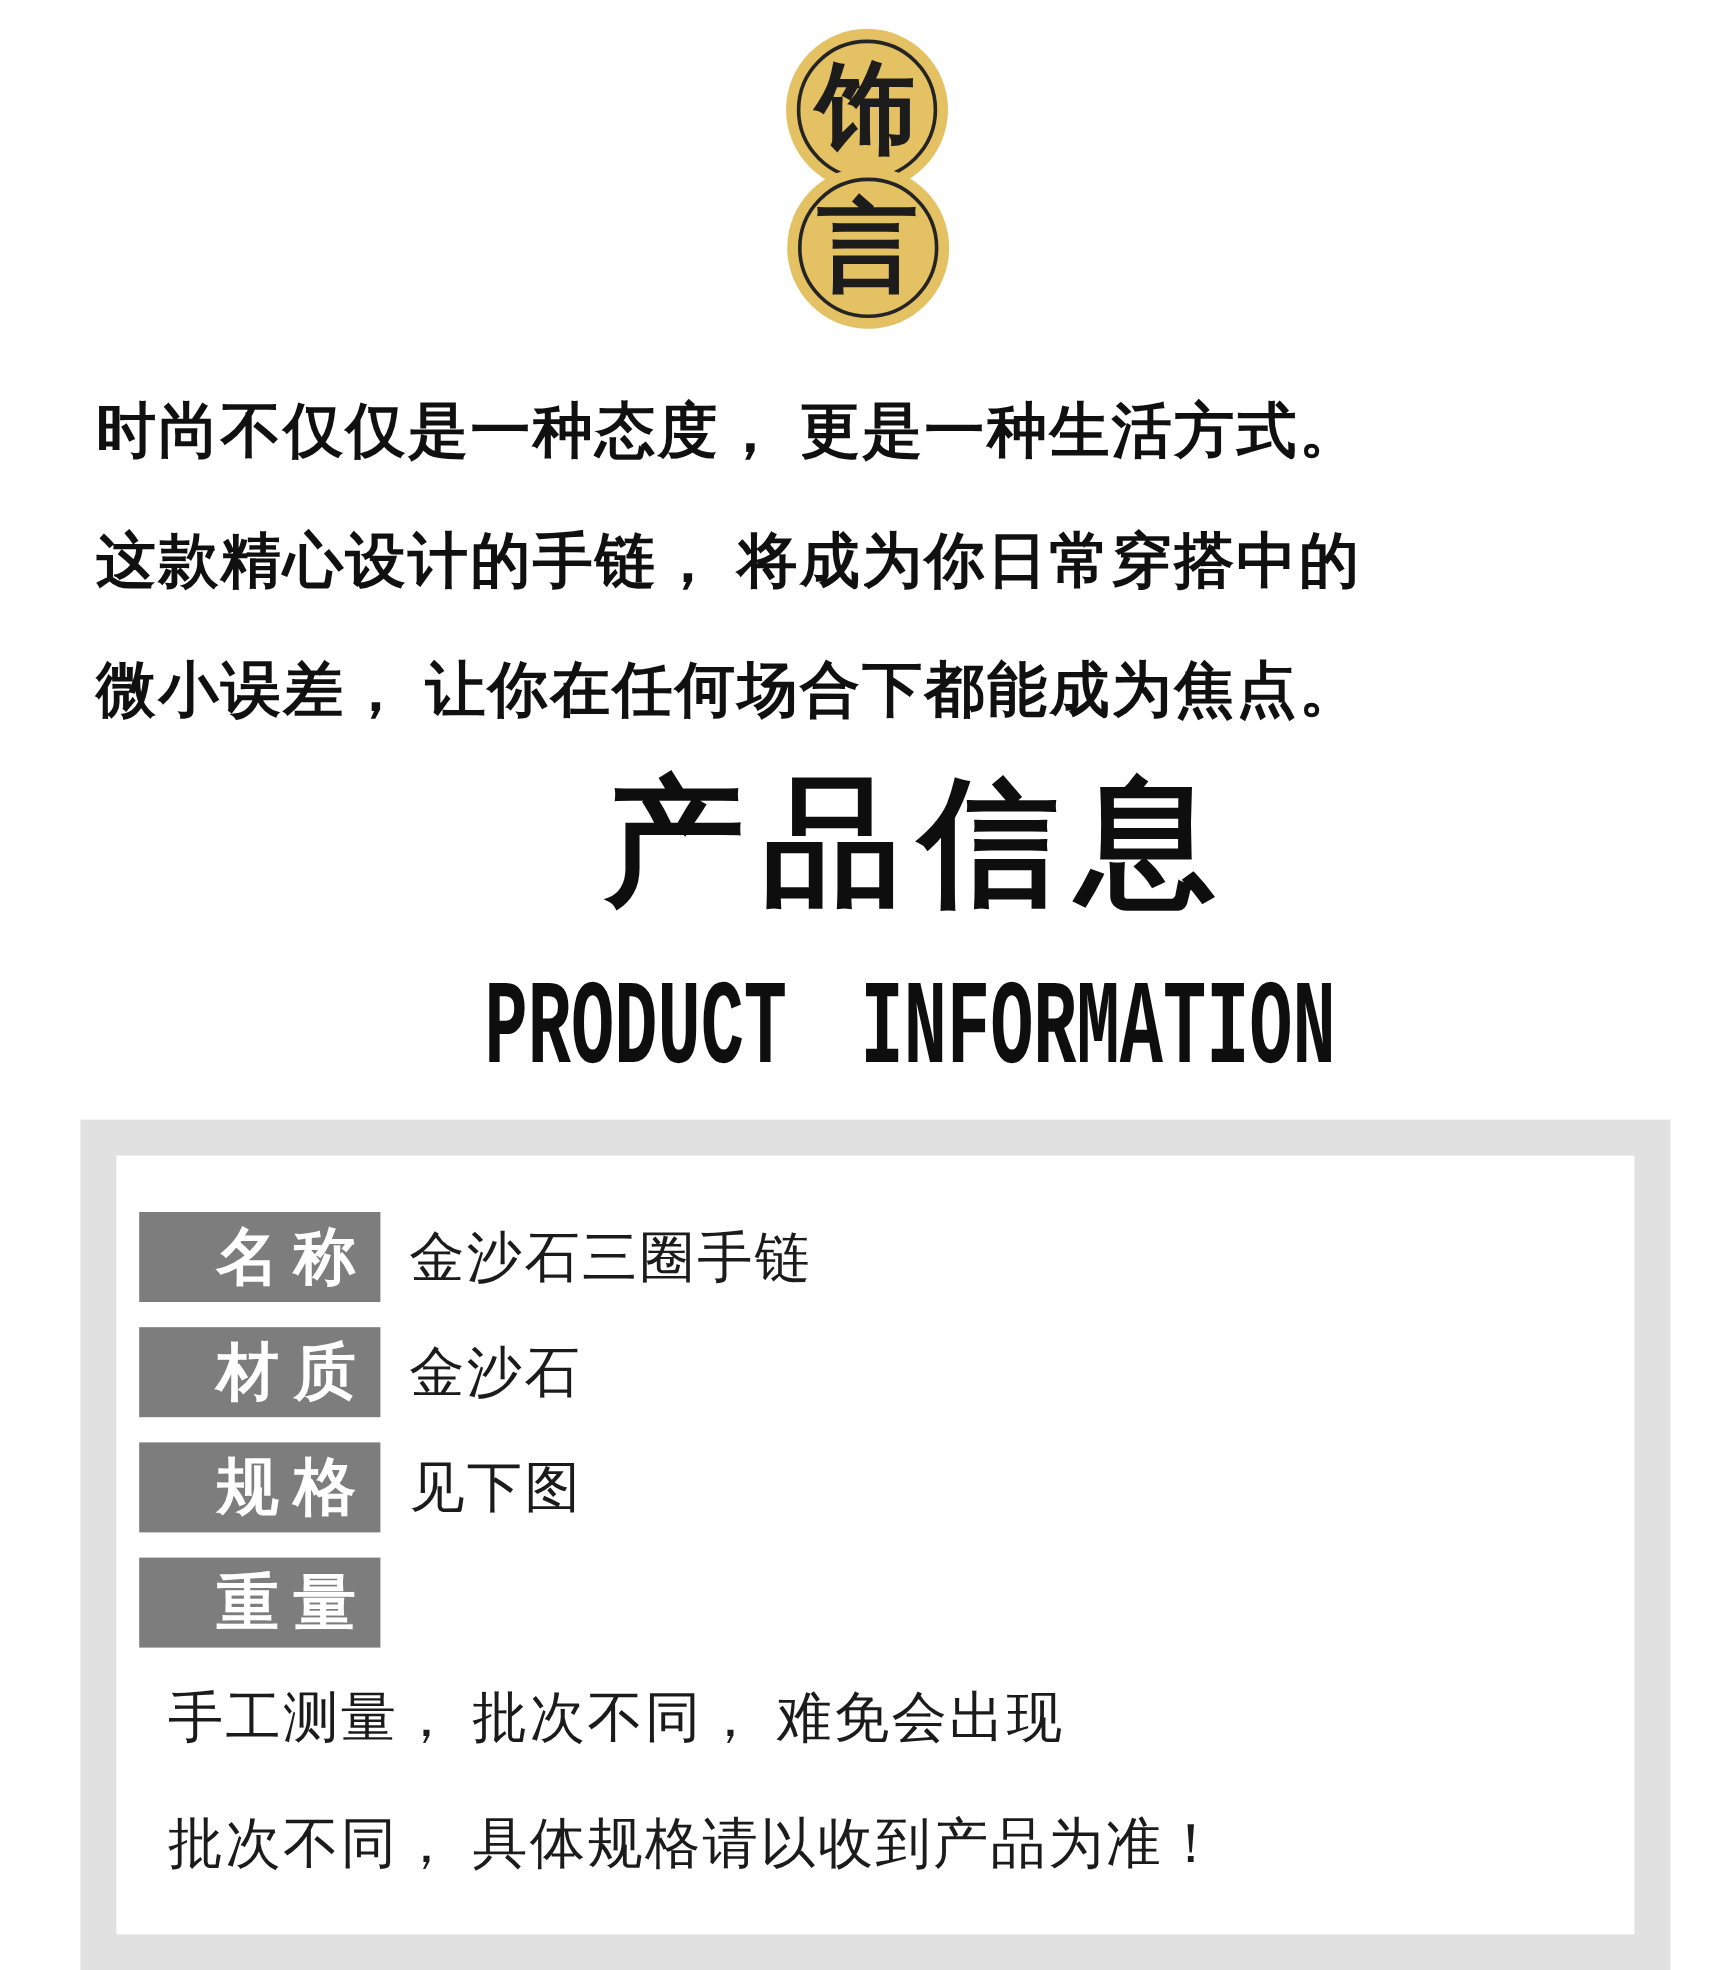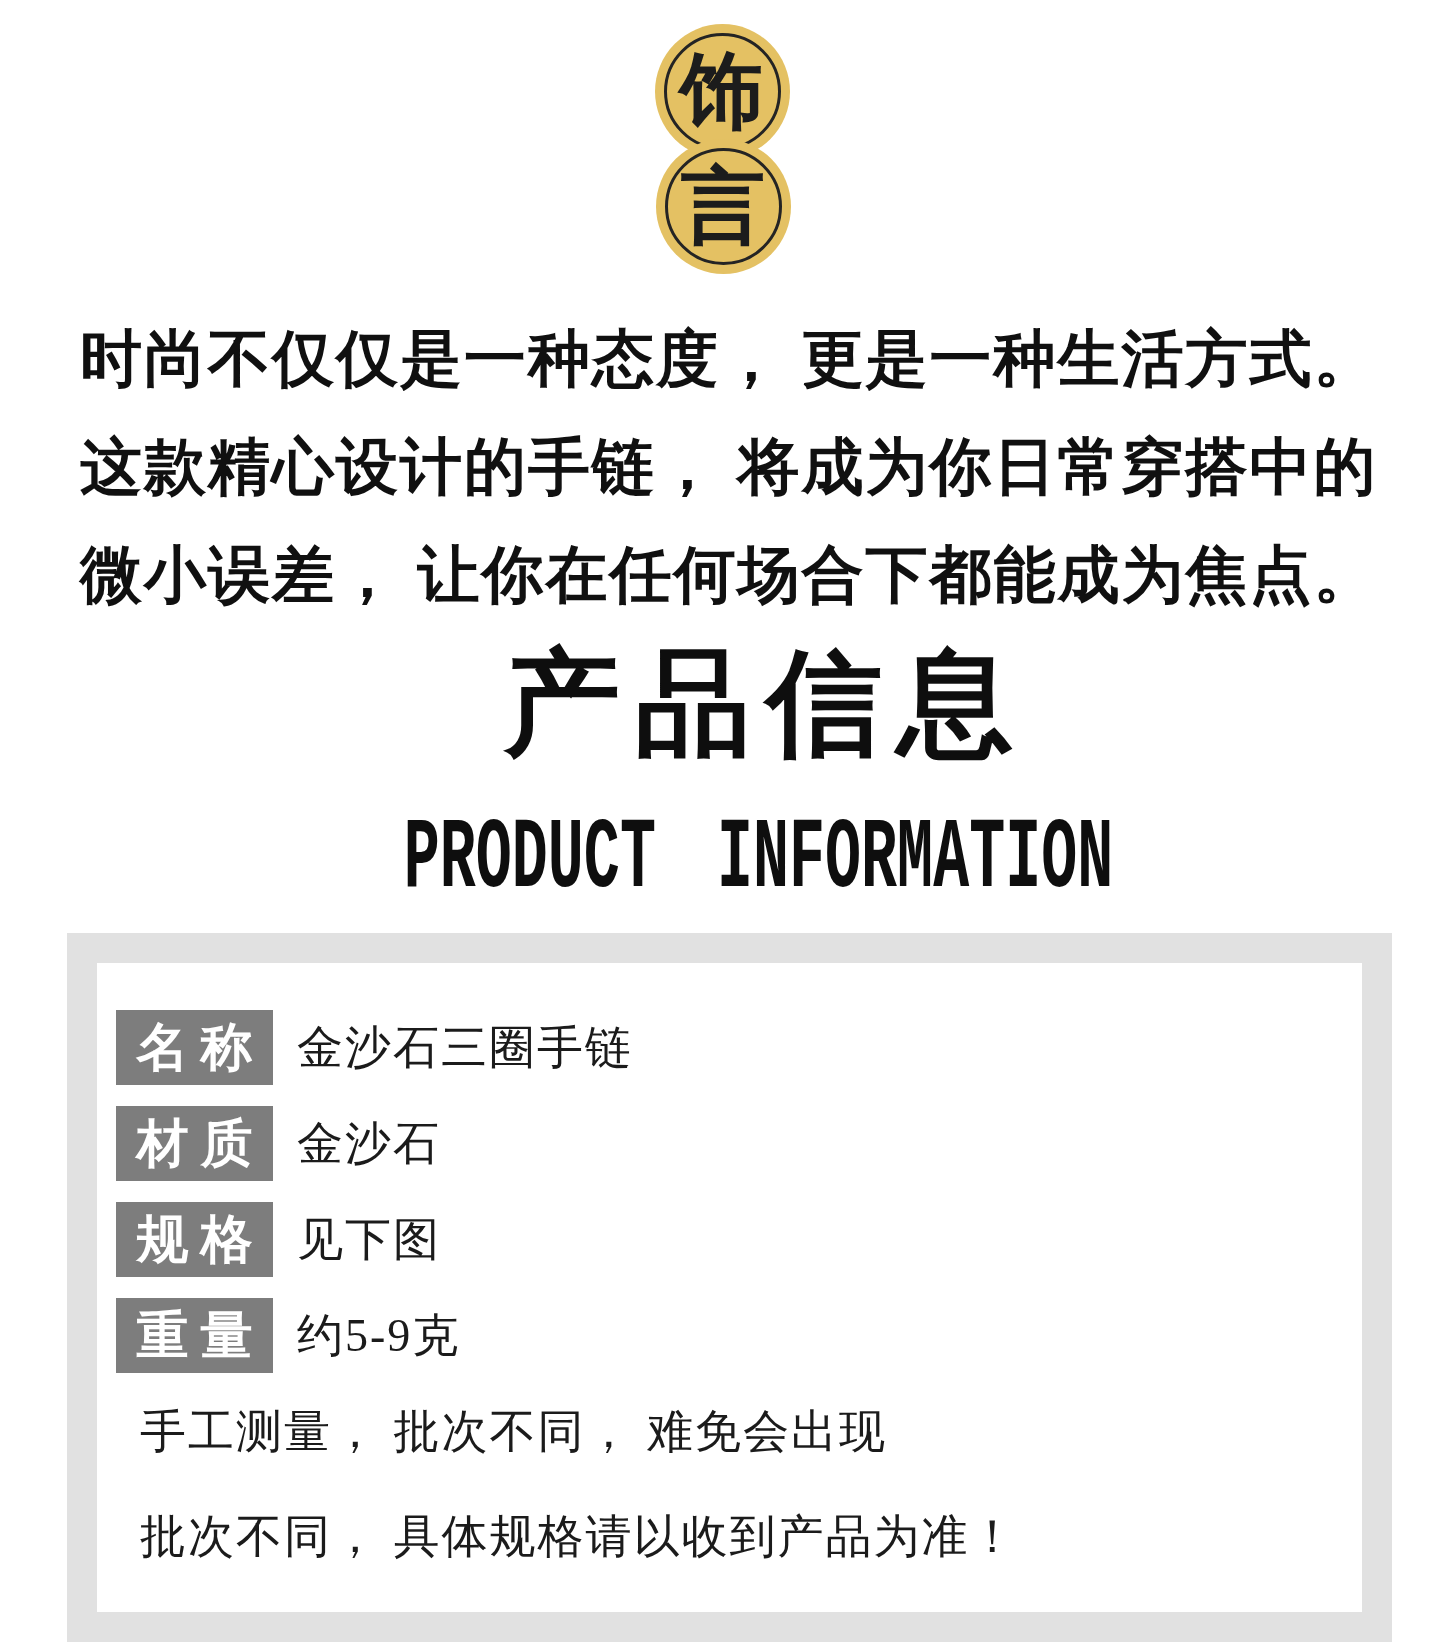--- a/index.html
+++ b/index.html
@@ -49,21 +49,21 @@
     line-height: 1;
     color: #1c1c1c;
   }
 
   
   .intro {
     margin-top: 2px;
     padding-left: 80px;
     padding-right: 40px;
     font-weight: bold;
-    font-size: 62px;
+    font-size: 50px;
     letter-spacing: 2px;
     color: #101010;
   }
   .intro-line {
     height: 108px;
     line-height: 108px;
     white-space: nowrap;
   }
 
   
@@ -117,20 +117,21 @@
     background: #7d7d7d;
     color: #ffffff;
     font-size: 52px;
     font-weight: bold;
     letter-spacing: 12px;
     text-indent: 12px;
     display: flex;
     align-items: center;
     justify-content: center;
     white-space: nowrap;
+    padding-left: 44px;
   }
   .info-value {
     margin-left: 24px;
     font-size: 46px;
     line-height: 75px;
     letter-spacing: 2px;
     color: #1b1b1b;
     white-space: nowrap;
   }
   .info-value-line2 {
@@ -172,21 +173,20 @@
     <div class="info-value">金沙石</div>
   </div>
 
   <div class="info-row">
     <div class="info-label">规格</div>
     <div class="info-value">见下图</div>
   </div>
 
   <div class="info-row">
     <div class="info-label">重量</div>
-    <div class="info-value">约5-9克</div>
   </div>
 
   <div class="info-row">
     <div class="info-value">
       <div>手工测量， 批次不同， 难免会出现</div>
       <div class="info-value-line2">批次不同， 具体规格请以收到产品为准！</div>
     </div>
   </div>
 
 </div>

